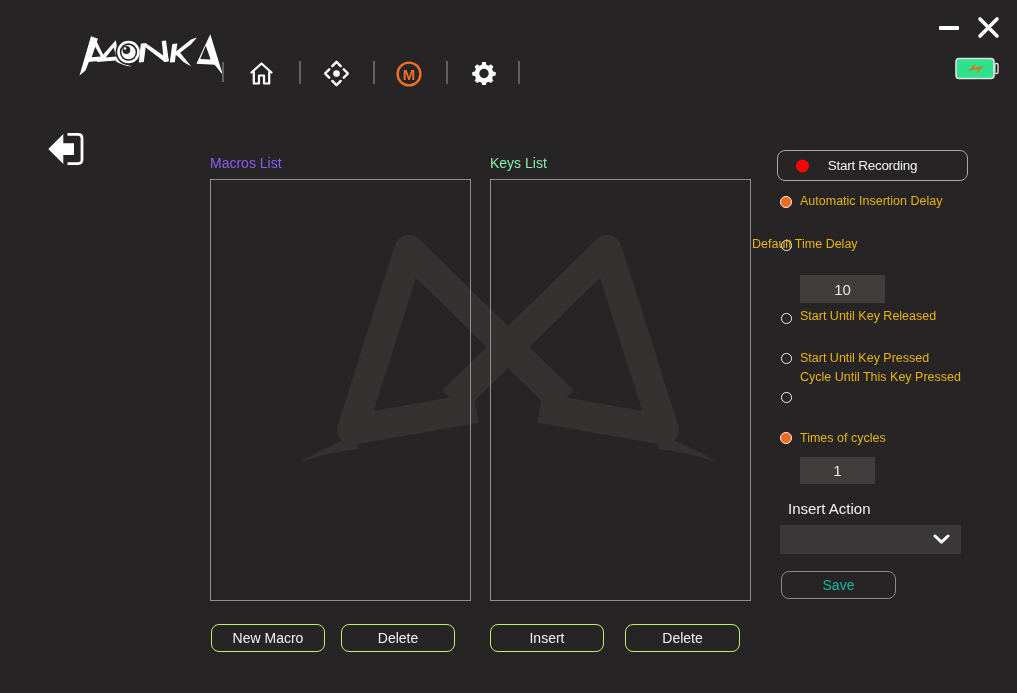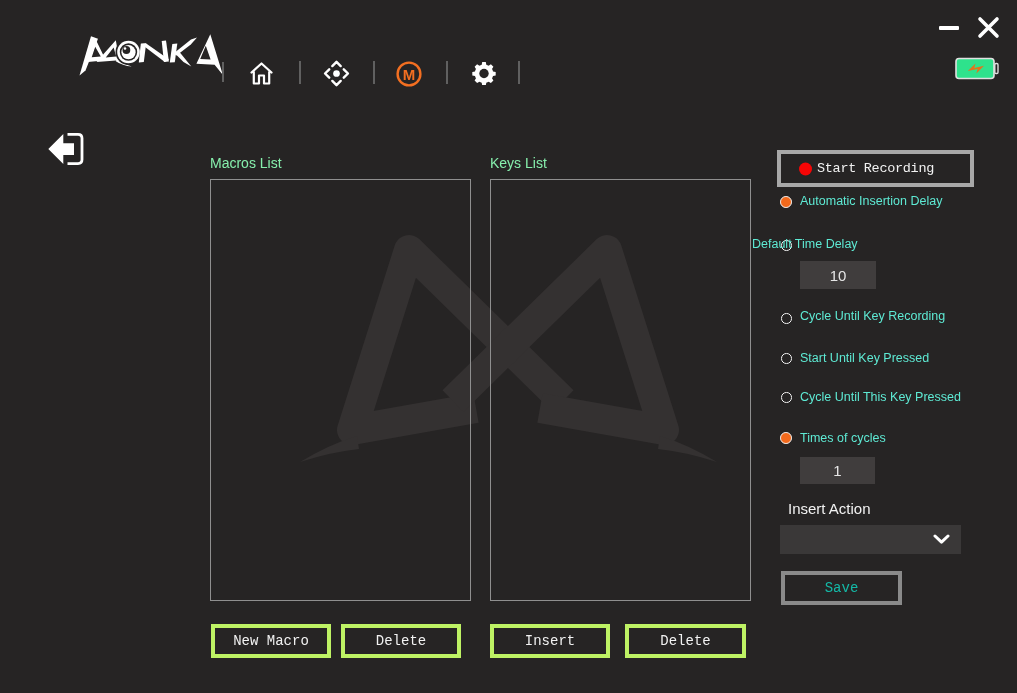--- a/index.html
+++ b/index.html
@@ -1,20 +1,20 @@
 <!DOCTYPE html>
 <html><head><meta charset="utf-8"><style>
 html,body{margin:0;padding:0}
 body{width:1017px;height:693px;background:#262424;font-family:"Liberation Sans",sans-serif;position:relative;overflow:hidden;color:#f2f2f2}
 .abs{position:absolute}
 .box{position:absolute;border:1px solid #8f8f8f;background:transparent}
-.btn{position:absolute;border:4px solid #bef264;border-radius:0;background:transparent;color:#f2f2f2;font-size:14px;display:flex;align-items:center;justify-content:center;font-family:Liberation Mono, monospace}
+.btn{position:absolute;border:1px solid #bef264;border-radius:8px;background:transparent;color:#f2f2f2;font-size:14px;display:flex;align-items:center;justify-content:center;font-family:Liberation Sans, sans-serif}
 .radio{position:absolute;width:8.6px;height:8.6px;border-radius:50%;border:1.8px solid #f4f4f4}
 .radio.sel{width:9.8px;height:9.8px;border:1.9px solid #f6f6f6;background:#f2691c}
-.rlabel{position:absolute;font-size:12.5px;color:#5eead4;white-space:nowrap}
+.rlabel{position:absolute;font-size:12.5px;color:#eab308;white-space:nowrap}
 .inp{position:absolute;background:#403d3d;color:#e6e6e6;font-size:15px;display:flex;align-items:center;justify-content:center}
 </style></head>
 <body>
 
 <div class="abs" style="left:939px;top:26px;width:20px;height:4px;background:#fff;border-radius:1px"></div>
 <svg class="abs" style="left:977px;top:16px" width="23" height="23" viewBox="0 0 23 23">
     <path d="M3 3 L20 20 M20 3 L3 20" stroke="#fff" stroke-width="3.6" stroke-linecap="round" fill="none"></path>
   </svg>
 
 <svg class="abs" style="left:954px;top:57px" width="46" height="23" viewBox="0 0 46 23">
@@ -92,50 +92,50 @@
 <g fill="none" stroke="#343131" stroke-width="30" stroke-linejoin="round">
 <path d="M476 408 L352 430 L409 250 L563 401"></path>
 <path d="M540 408 L664 430 L607 250 L453 401"></path>
 </g>
 <g fill="#343131">
 <path d="M300 462 Q330 444 357 436 L359 449 Q331 452 300 462 Z"></path>
 <path d="M717 462 Q687 444 660 436 L658 449 Q686 452 717 462 Z"></path>
 </g>
 </svg>
 
-<div class="abs" style="left:210px;top:155px;font-size:14px;color:#86efac">Macros List</div>
+<div class="abs" style="left:210px;top:155px;font-size:14px;color:#8b5cf6">Macros List</div>
 <div class="abs" style="left:490px;top:155px;font-size:14px;color:#86efac">Keys List</div>
 
 <div class="box" style="left:210px;top:179px;width:259px;height:420px"></div>
 <div class="box" style="left:490px;top:179px;width:259px;height:420px"></div>
 
 <div class="btn" style="left:211px;top:624px;width:112px;height:26px">New Macro</div>
 <div class="btn" style="left:341px;top:624px;width:112px;height:26px">Delete</div>
 <div class="btn" style="left:490px;top:624px;width:112px;height:26px">Insert</div>
 <div class="btn" style="left:625px;top:624px;width:113px;height:26px">Delete</div>
 
 <div class="btn" style="left:777px;top:150px;width:189px;height:29px;border-color:#a8a8a8;font-size:13.5px;letter-spacing:-0.3px">
 <span style="position:absolute;left:18px;top:50%;transform:translateY(-50%);width:13px;height:13px;border-radius:50%;background:#f60505"></span>
 Start Recording</div>
 
 <div class="radio sel" style="left:780px;top:196px"></div>
 <div class="rlabel" style="left:800px;top:194px">Automatic Insertion Delay</div>
 
 <div class="radio" style="left:781px;top:240px"></div>
 <div class="rlabel" style="left:752px;top:237px">Default Time Delay</div>
-<div class="inp" style="left:800px;top:261px;width:76px;height:28px">10</div>
+<div class="inp" style="left:800px;top:275px;width:85px;height:28px">10</div>
 
 <div class="radio" style="left:781px;top:313px"></div>
-<div class="rlabel" style="left:800px;top:309px">Cycle Until Key Recording</div>
+<div class="rlabel" style="left:800px;top:309px">Start Until Key Released</div>
 
 <div class="radio" style="left:781px;top:353px"></div>
 <div class="rlabel" style="left:800px;top:351px">Start Until Key Pressed</div>
 
 <div class="radio" style="left:781px;top:392px"></div>
-<div class="rlabel" style="left:800px;top:390px">Cycle Until This Key Pressed</div>
+<div class="rlabel" style="left:800px;top:370px">Cycle Until This Key Pressed</div>
 
 <div class="radio sel" style="left:780px;top:432px"></div>
 <div class="rlabel" style="left:800px;top:431px">Times of cycles</div>
 <div class="inp" style="left:800px;top:457px;width:75px;height:27px">1</div>
 
 <div class="abs" style="left:788px;top:500px;font-size:15px;color:#f2f2f2">Insert Action</div>
 <div class="abs" style="left:780px;top:525px;width:181px;height:29px;background:#3a3838">
 <svg style="position:absolute;right:11px;top:9px" width="17" height="11" viewBox="0 0 17 11">
       <path d="M2 2 L8.5 8.2 L15 2" fill="none" stroke="#fff" stroke-width="3" stroke-linecap="round" stroke-linejoin="round"></path>
     </svg>

